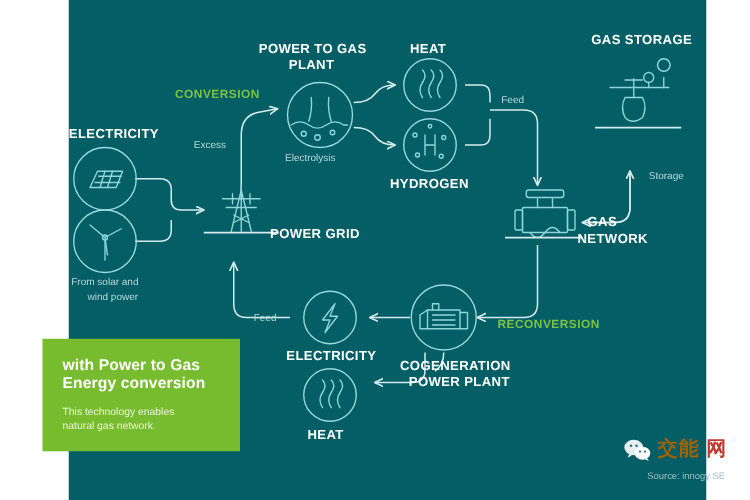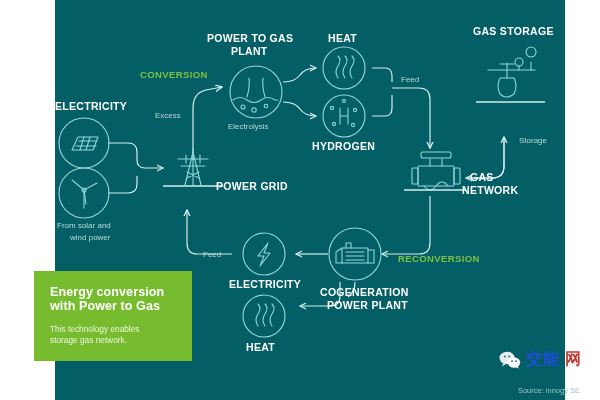--- a/index.html
+++ b/index.html
@@ -35,25 +35,25 @@
   }
   .callout-body{
     color:#eaf5dc;font-size:8.3px;line-height:11.4px;margin-top:11px;
   }
 
   .wm{
     position:absolute;right:18px;bottom:30px;
     display:flex;align-items:center;gap:5px;
   }
   .wm-text{
-    color:#1d4ed8;font-size:16px;font-weight:bold;letter-spacing:1px;
+    color:#a16207;font-size:16px;font-weight:bold;letter-spacing:1px;
   }
   .wm-last{color:#c23b32;}
   .source{
-    position:absolute;right:20px;bottom:5px;
+    position:absolute;right:20px;bottom:15px;
     color:#9fc2c4;font-size:7.5px;
   }
 
   .lbl{font-family:"Liberation Sans", sans-serif;}
   .lbl-main{fill:#ffffff;font-size:10.5px;font-weight:bold;letter-spacing:.3px;}
   .lbl-sub{fill:#b9d9da;font-size:8px;}
   .lbl-green{fill:#7dc242;font-size:9.5px;font-weight:bold;letter-spacing:.4px;}
   .stroke-line{stroke:#d6ecec;stroke-width:1.2;fill:none;}
   .icon-stroke{stroke:#8fd6da;stroke-width:1.1;fill:none;stroke-linecap:round;stroke-linejoin:round;}
   .circ{stroke:#9ad9dd;stroke-width:1.1;fill:none;}
@@ -239,26 +239,26 @@
     <text class="lbl lbl-green" x="140" y="78">CONVERSION</text>
     <text class="lbl lbl-green" x="398" y="262">RECONVERSION</text>
     <text class="lbl lbl-sub" x="155" y="118">Excess</text>
     <text class="lbl lbl-sub" x="401" y="82">Feed</text>
     <text class="lbl lbl-sub" x="203" y="257">Feed</text>
     <text class="lbl lbl-sub" x="519" y="143">Storage</text>
   </svg>
 
   <div class="callout">
     <div class="callout-title">
+      <div>with Power to Gas</div>
       <div>Energy conversion</div>
-      <div>with Power to Gas</div>
     </div>
     <div class="callout-body">
       <div>This technology enables</div>
-      <div>storage gas network.</div>
+      <div>natural gas network.</div>
     </div>
   </div>
 
   <div class="wm">
     <svg width="22" height="18" viewBox="0 0 22 18">
       <ellipse cx="8" cy="7" rx="7.5" ry="6.2" fill="#e8eef0"></ellipse>
       <path d="M4.5,12 L3,15.2 L6.4,13.4 Z" fill="#e8eef0"></path>
       <ellipse cx="15" cy="11.5" rx="6.2" ry="5.2" fill="#ffffff"></ellipse>
       <path d="M18.5,15.4 L20.2,17.6 L17.2,16.6 Z" fill="#ffffff"></path>
       <circle cx="5.8" cy="5.6" r="1" fill="#2b6f74"></circle>

